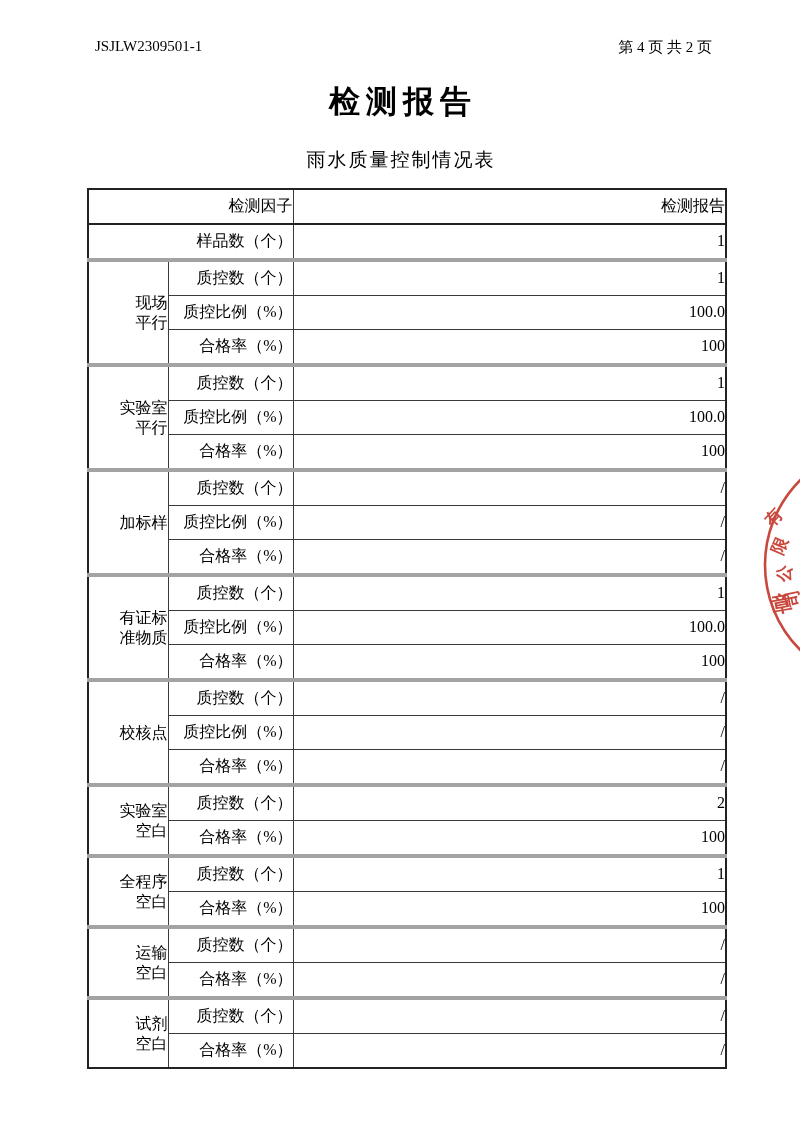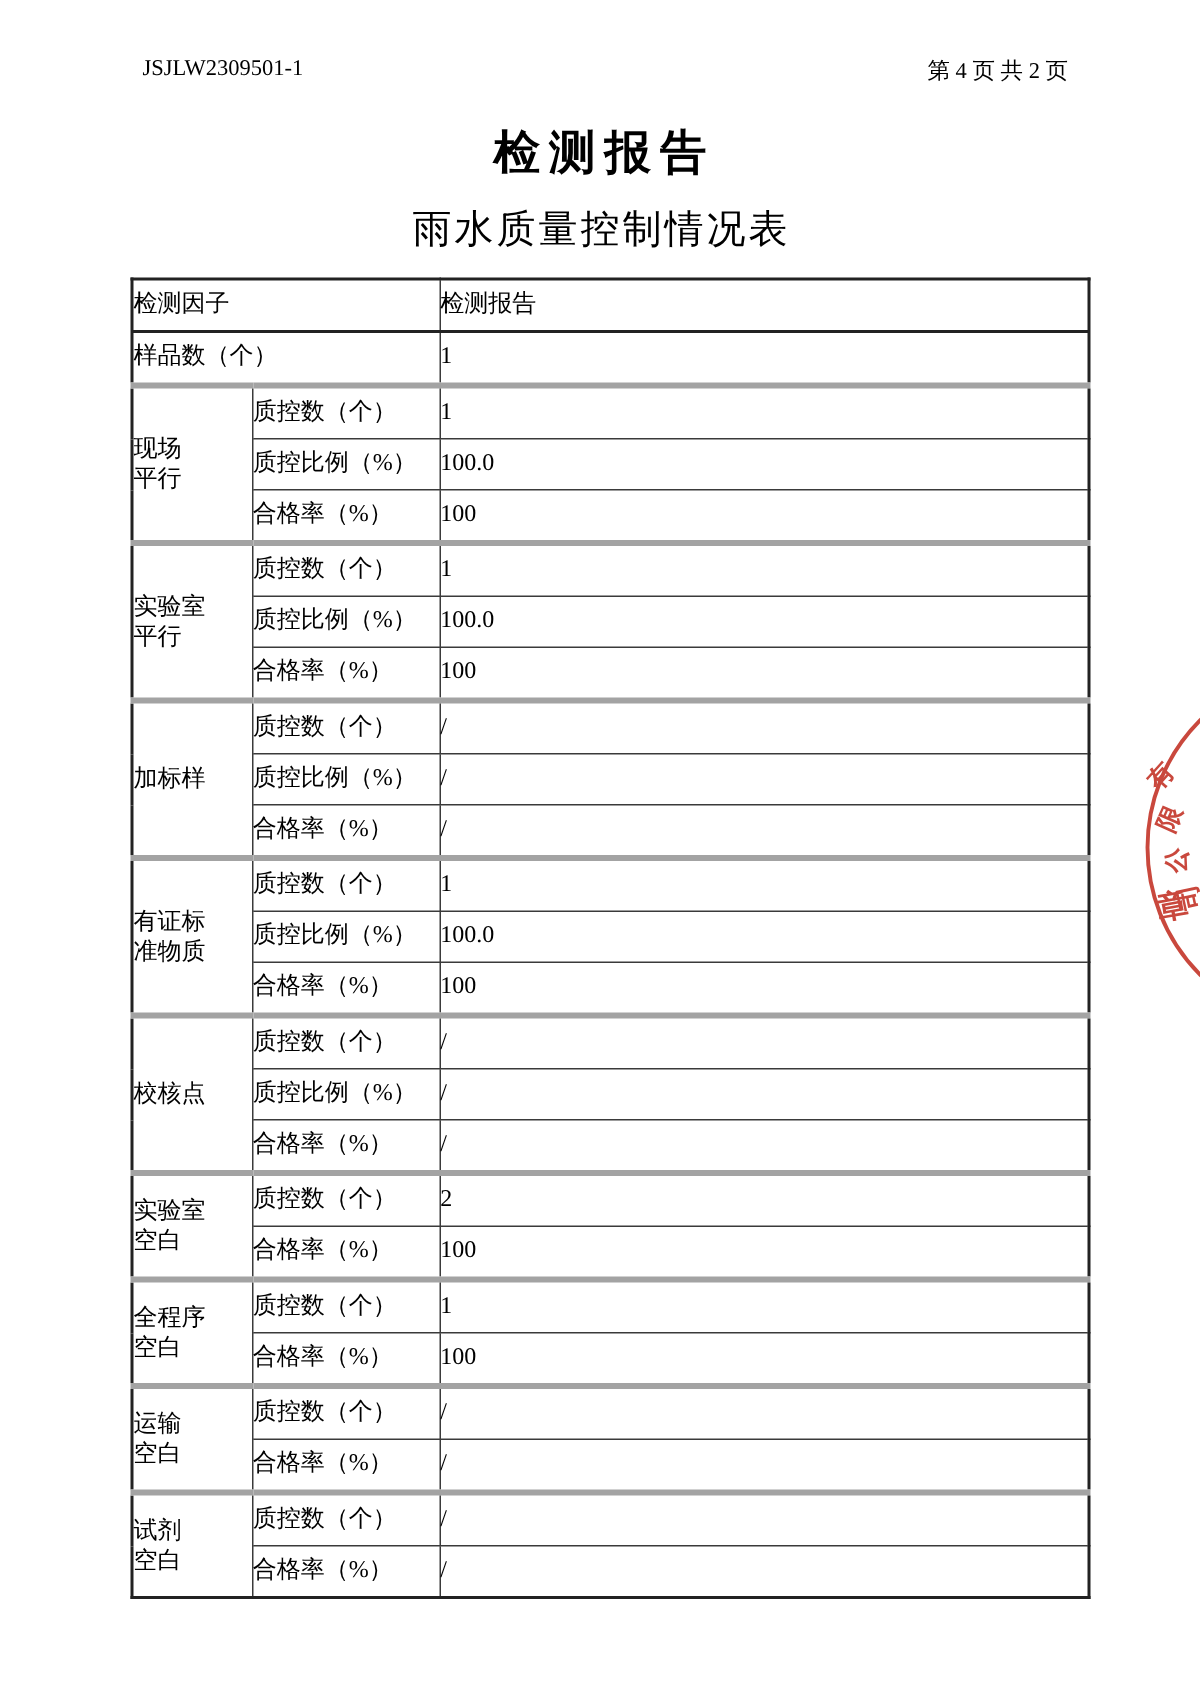--- a/index.html
+++ b/index.html
@@ -10,30 +10,30 @@
   }
   .doc-header{
     display:flex;justify-content:space-between;align-items:flex-start;
     padding:38px 88px 0 95px;font-size:15px;
   }
   .doc-title{
     text-align:center;margin-top:24px;font-size:31px;font-weight:bold;
     letter-spacing:6px;text-indent:6px;
   }
   .doc-subtitle{
-    text-align:center;margin-top:12px;font-size:26px;letter-spacing:2px;text-indent:2px;
+    text-align:center;margin-top:24px;font-size:19px;letter-spacing:2px;text-indent:2px;
   }
   .tbl-wrap{margin:15px 0 0 87px;}
   table{
     border-collapse:collapse;table-layout:fixed;width:638px;
     border:2px solid #222;
   }
   td{
     border:1px solid #3a3a3a;height:33px;padding:0;
-    text-align:left;vertical-align:middle;font-size:16px;line-height:1.15;
+    text-align:right;vertical-align:middle;font-size:16px;line-height:1.15;
   }
   tr.hdr td{border-bottom:2px solid #222;}
   tr.grp td{border-top:4px solid #a3a3a3;}
   td.glabel span{display:block;line-height:20px;}
   .seal{
     position:absolute;left:755px;top:435px;width:260px;height:260px;
     pointer-events:none;opacity:0.92;
   }
   .seal text{
     font-family:"Liberation Serif","DejaVu Serif",serif;

